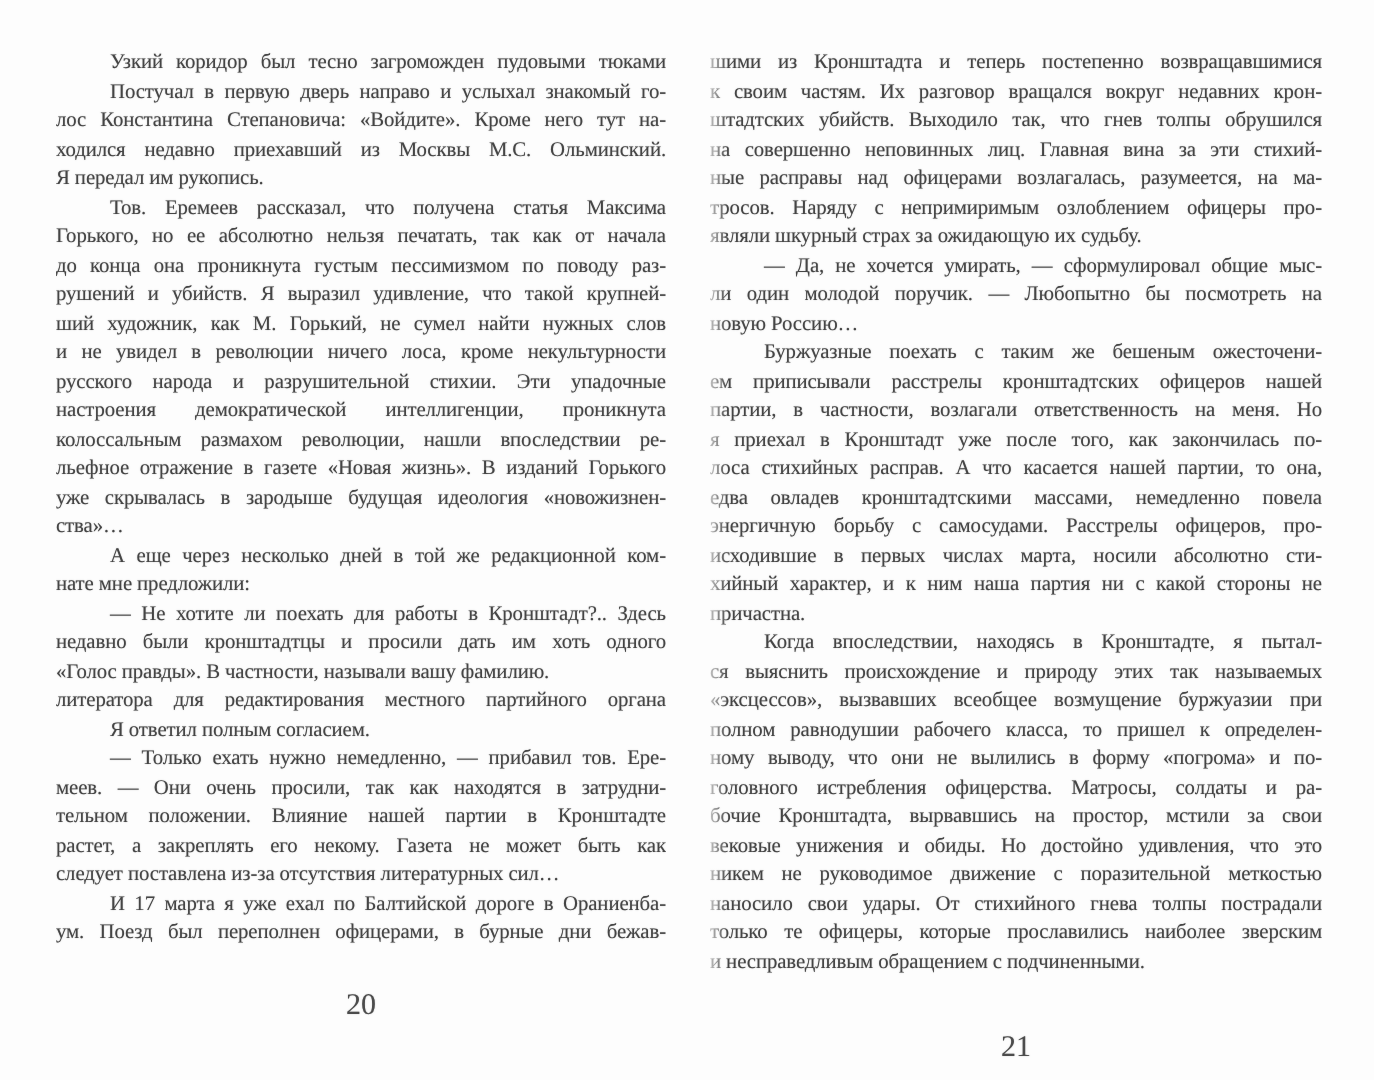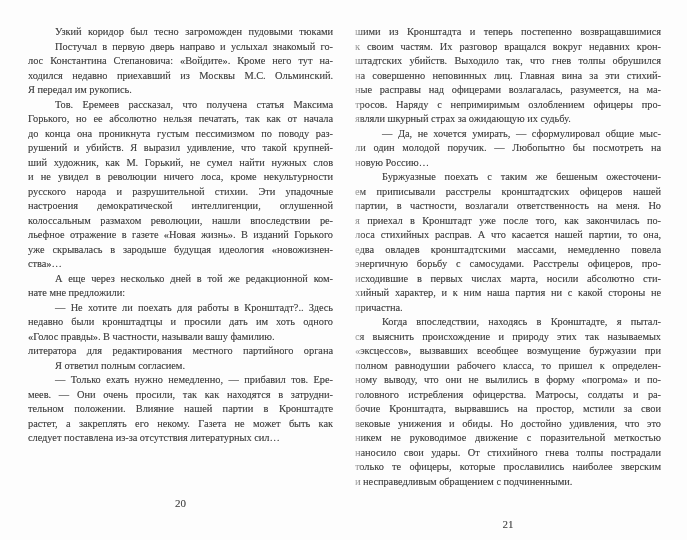--- a/index.html
+++ b/index.html
@@ -35,21 +35,21 @@
     text-align-last: justify;
     letter-spacing: -0.05px;
     text-shadow: 0 0 0.6px rgba(90,90,90,0.55);
     overflow: hidden;
   }
   .line.indent { padding-left: 27px; }
   .line.last   { text-align-last: left; }
   .page-number {
     position: absolute;
     top: 497px;
-    font-size: 11px;
+    font-size: 15px;
     line-height: 12px;
     color: #4c4c4c;
     text-align: center;
     text-shadow: 0 0 0.6px rgba(90,90,90,0.5);
   }
   .page-number.left-num  { left: 28px;  width: 305px; }
   .page-number.right-num { left: 355px; width: 306px; margin-top: 21px; }
   
   .gutter-fade {
     position: absolute;
@@ -76,21 +76,21 @@
         <div class="line last">Я передал им рукопись.</div>
       </div>
       <div class="para">
         <div class="line indent">Тов. Еремеев рассказал, что получена статья Максима</div>
         <div class="line">Горького, но ее абсолютно нельзя печатать, так как от начала</div>
         <div class="line">до конца она проникнута густым пессимизмом по поводу раз-</div>
         <div class="line">рушений и убийств. Я выразил удивление, что такой крупней-</div>
         <div class="line">ший художник, как М. Горький, не сумел найти нужных слов</div>
         <div class="line">и не увидел в революции ничего лоса, кроме некультурности</div>
         <div class="line">русского народа и разрушительной стихии. Эти упадочные</div>
-        <div class="line">настроения демократической интеллигенции, оглушенной</div>
+        <div class="line">настроения демократической интеллигенции, проникнута</div>
         <div class="line">колоссальным размахом революции, нашли впоследствии ре-</div>
         <div class="line">льефное отражение в газете «Новая жизнь». В изданий Горького</div>
         <div class="line">уже скрывалась в зародыше будущая идеология «новожизнен-</div>
         <div class="line last">ства»…</div>
       </div>
       <div class="para">
         <div class="line indent">А еще через несколько дней в той же редакционной ком-</div>
         <div class="line last">нате мне предложили:</div>
       </div>
       <div class="para">
@@ -101,20 +101,24 @@
       </div>
       <div class="para">
         <div class="line indent last">Я ответил полным согласием.</div>
       </div>
       <div class="para">
         <div class="line indent">— Только ехать нужно немедленно, — прибавил тов. Ере-</div>
         <div class="line">меев. — Они очень просили, так как находятся в затрудни-</div>
         <div class="line">тельном положении. Влияние нашей партии в Кронштадте</div>
         <div class="line">растет, а закреплять его некому. Газета не может быть как</div>
         <div class="line last">следует поставлена из-за отсутствия литературных сил…</div>
+      </div>
+      <div class="para">
+        <div class="line indent">И 17 марта я уже ехал по Балтийской дороге в Ораниенба-</div>
+        <div class="line">ум. Поезд был переполнен офицерами, в бурные дни бежав-</div>
       </div>
     </div>
   <div class="page page-right">
       <div class="para">
         <div class="line">шими из Кронштадта и теперь постепенно возвращавшимися</div>
         <div class="line">к своим частям. Их разговор вращался вокруг недавних крон-</div>
         <div class="line">штадтских убийств. Выходило так, что гнев толпы обрушился</div>
         <div class="line">на совершенно неповинных лиц. Главная вина за эти стихий-</div>
         <div class="line">ные расправы над офицерами возлагалась, разумеется, на ма-</div>
         <div class="line">тросов. Наряду с непримиримым озлоблением офицеры про-</div>

